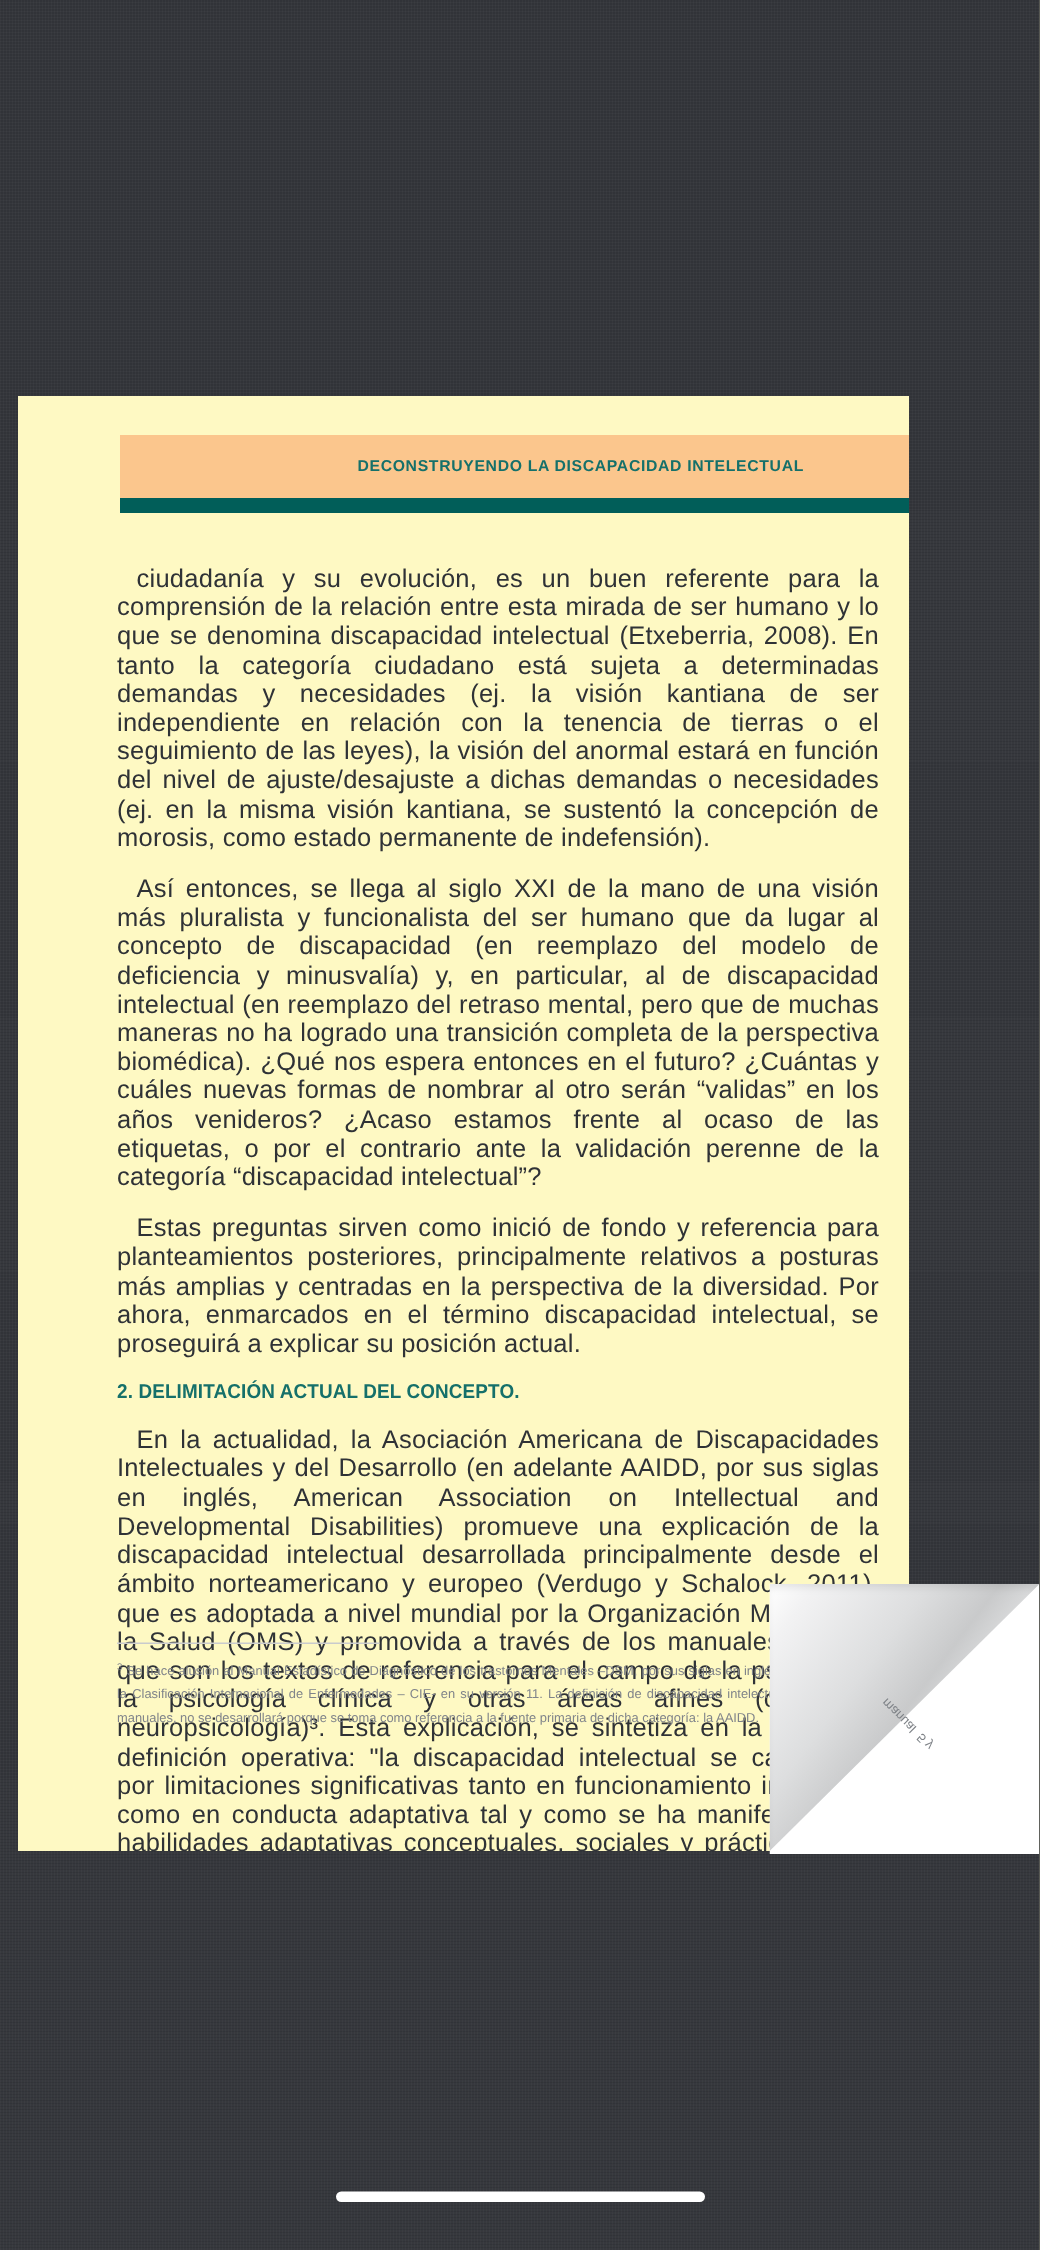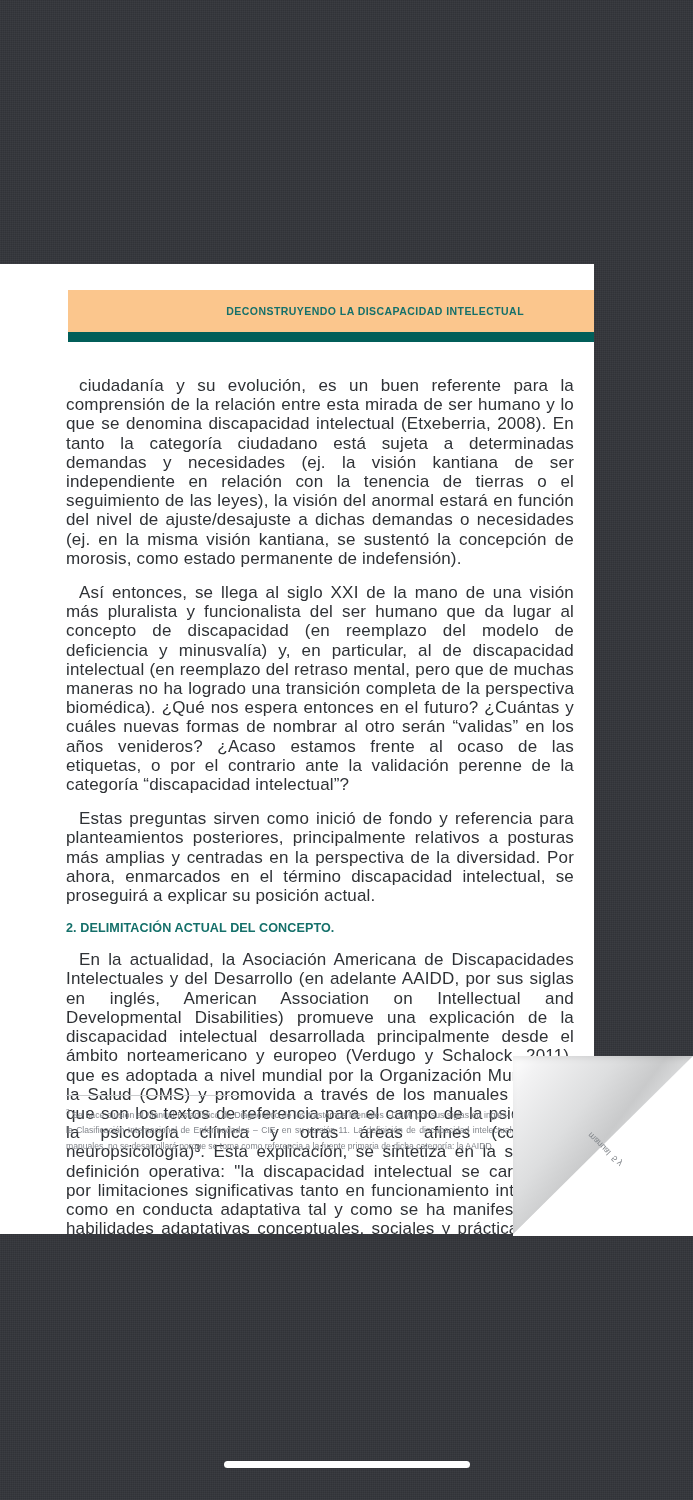--- a/index.html
+++ b/index.html
@@ -77,23 +77,23 @@
     width:3px; height:8px; background:#ffffff;
     border-radius:0 2px 2px 0;
   }
   .battery i {
     position:absolute; left:2px; top:2px; bottom:2px; right:2px;
     background:#ffffff; border-radius:2px;
   }
 
   
   .sheet {
-    position:absolute; left:0; top:264px;
+    position:absolute; left:12px; top:264px;
     width:594px; height:970px;
-    background:#ffffff;
+    background:#fef9c3;
     z-index:2;
     overflow:hidden;
   }
   .hdr-band {
     position:absolute; left:68px; top:26px; right:0;
     height:42px; background:#fbc68d;
   }
   .hdr-band .hdr-text {
     position:absolute; right:70px; top:50%;
     transform:translateY(-50%);

